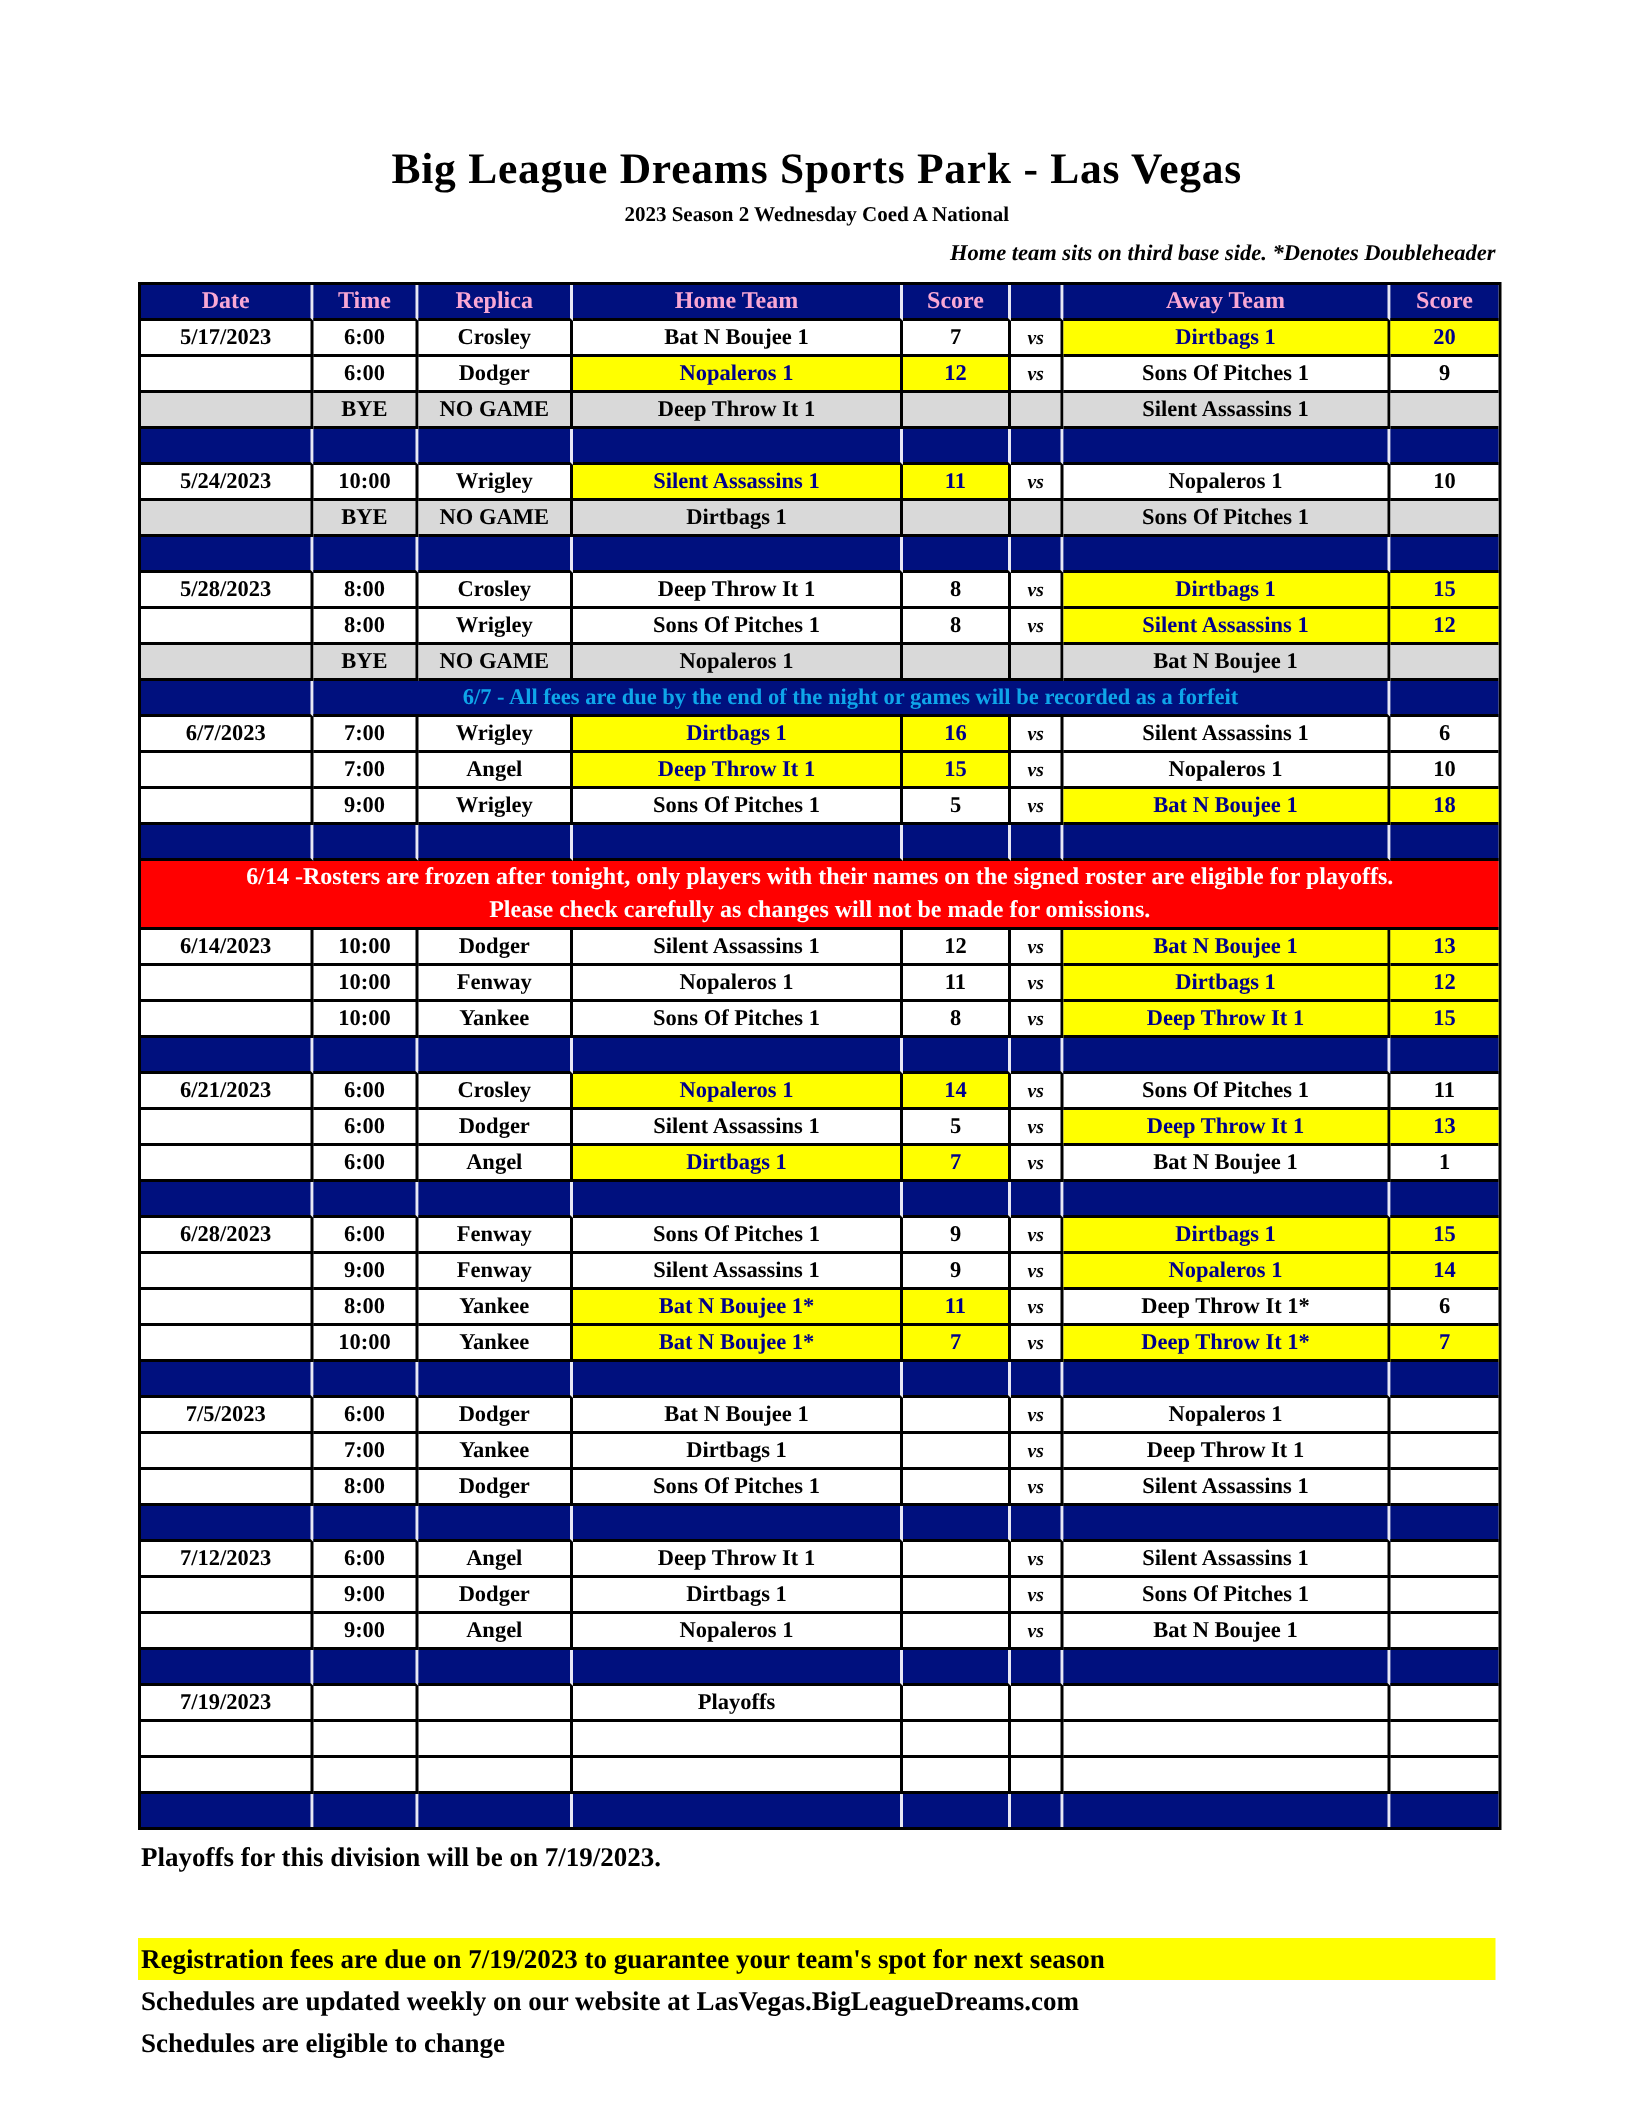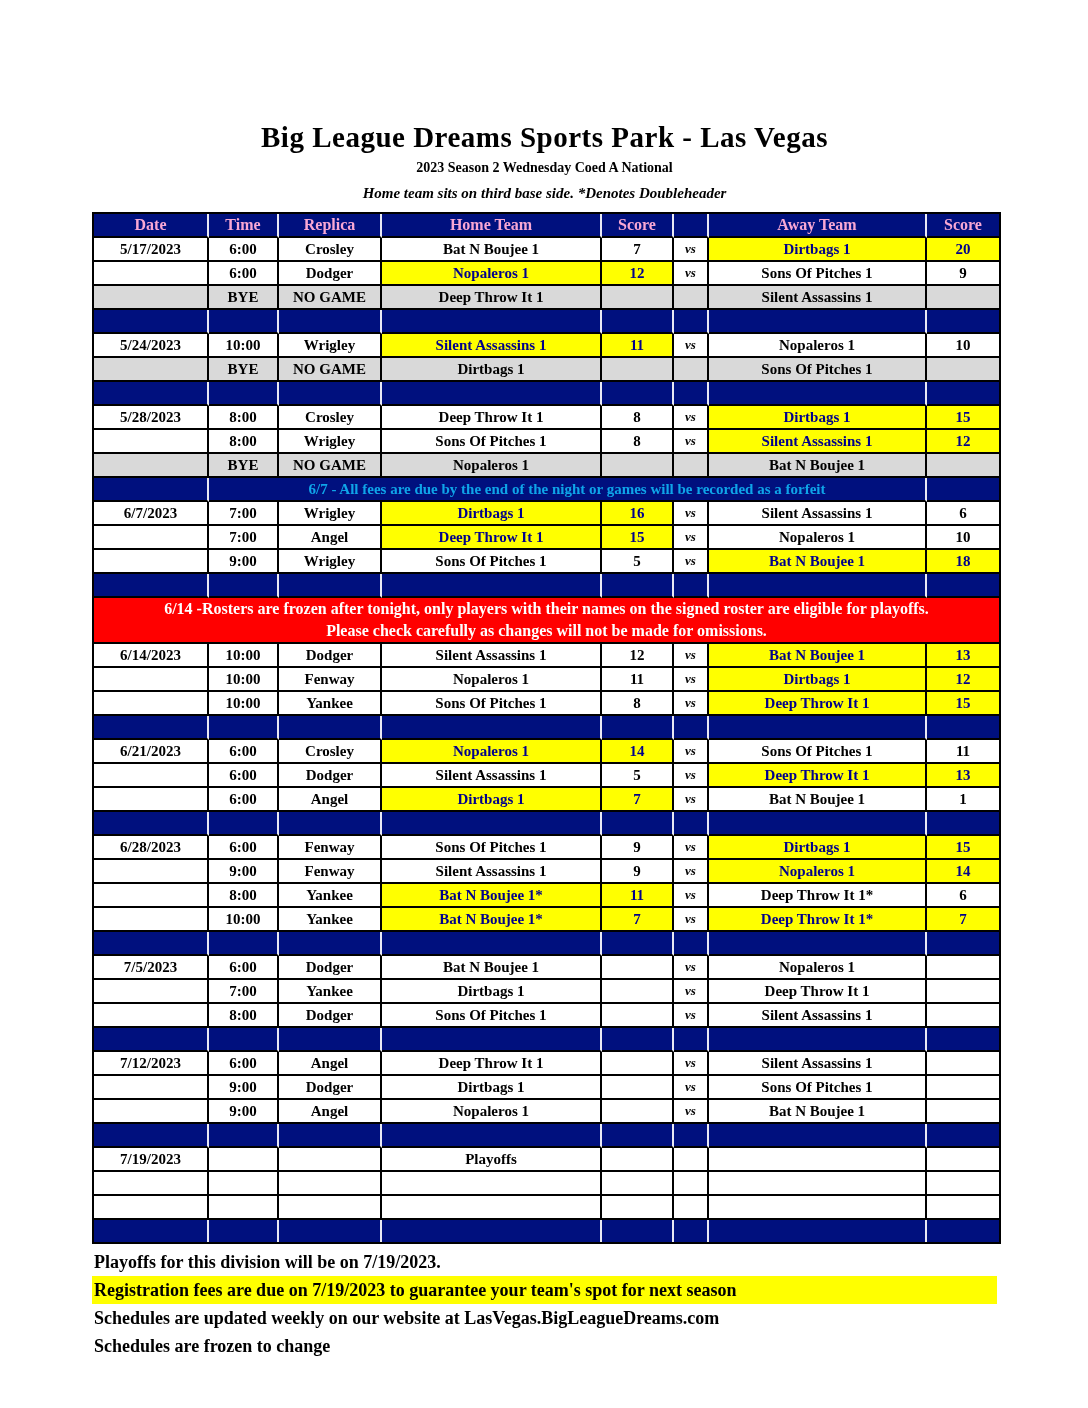--- a/index.html
+++ b/index.html
@@ -2,25 +2,25 @@
 <html><head>
 <meta charset="utf-8">
 <style>
   html,body{margin:0;padding:0;background:#fff;}
   body{
     width:1088px;height:1408px;
     font-family:"Liberation Serif","DejaVu Serif",serif;
     font-weight:bold;color:#000;
     position:relative;overflow:hidden;
   }
-  .page{padding:120px 91px 0 92px;}
+  .page{padding:96px 91px 0 92px;}
   .titleblock{text-align:center;margin-bottom:8px;}
   .title{font-size:29px;line-height:34px;letter-spacing:0.5px;}
   .subtitle{font-size:14px;line-height:28px;}
-  .fieldnote{font-size:15px;line-height:22px;font-style:italic;}
+  .fieldnote{font-size:15px;line-height:22px;font-style:italic;text-align:right;}
 
   table.sched{
     border-collapse:separate;border-spacing:0;
     table-layout:fixed;width:905px;
     border:2px solid #000;
     font-size:15px;
   }
   td,th{
     height:22px;padding:0 2px;
     text-align:center;vertical-align:middle;
@@ -39,21 +39,21 @@
     background:#FF0000;color:#fff;font-size:16px;
     height:44px;white-space:normal;line-height:22px;padding:0 6px;
   }
   td.bye{background:#D9D9D9;}
   td.win{background:#FFFF00;color:#00008B;}
   td.vs{font-style:italic;font-size:13px;padding:0;}
   td.datecell{font-size:15px;}
 
   .footer{margin-top:4px;font-size:18px;line-height:26px;}
   .footer .fline{padding:1px 2px;}
-  .footer .hl{background:#FFFF00;width:901px;}
+  .footer .hl{background:#FFFF00;width:901px;margin-top:40px;}
 </style>
 </head>
 <body>
 
 <div class="page">
   <div class="titleblock">
     <div class="title">Big League Dreams Sports Park - Las Vegas</div>
     <div class="subtitle">2023 Season 2 Wednesday Coed A National</div>
     <div class="fieldnote">Home team sits on third base side.  *Denotes Doubleheader</div>
   </div>
@@ -483,15 +483,15 @@
           <td></td>
           <td></td>
         </tr>
       </tbody>
   </table>
 
   <div class="footer">
     <div class="fline">Playoffs for this division will be on 7/19/2023.</div>
     <div class="fline hl">Registration fees are due on 7/19/2023 to guarantee your team's spot for next season</div>
     <div class="fline">Schedules are updated weekly on our website at LasVegas.BigLeagueDreams.com</div>
-    <div class="fline">Schedules are frozen to change</div>
+    <div class="fline">Schedules are eligible to change</div>
   </div>
 </div>
 
 </body></html>

